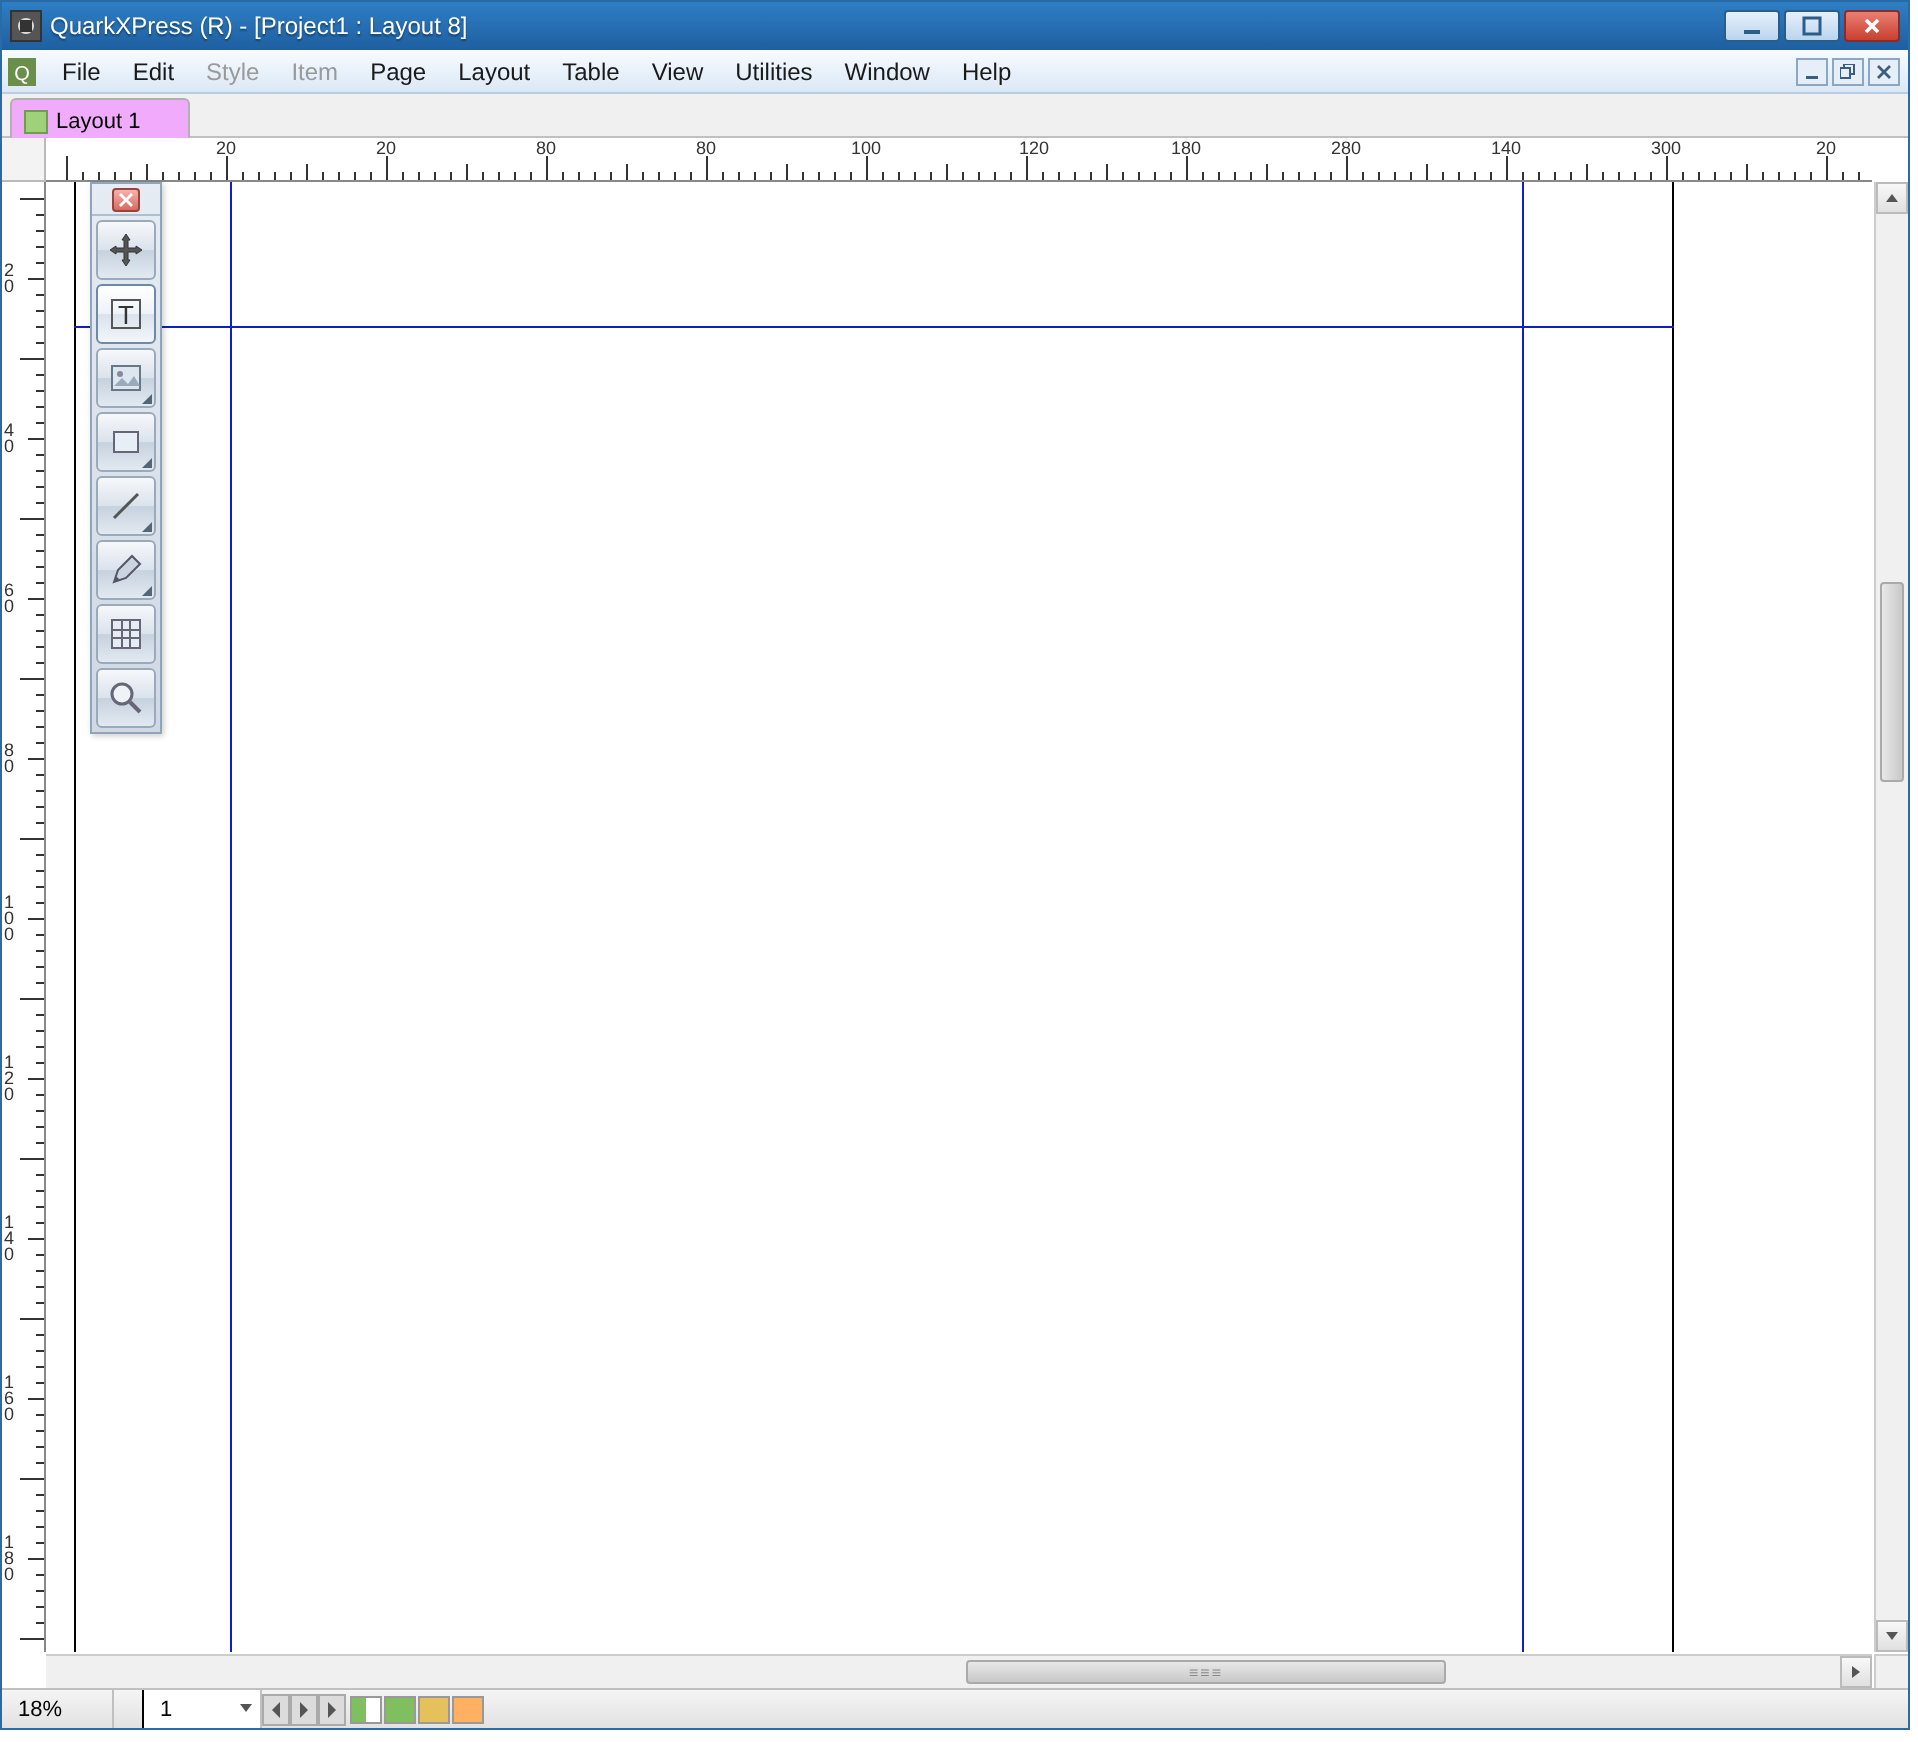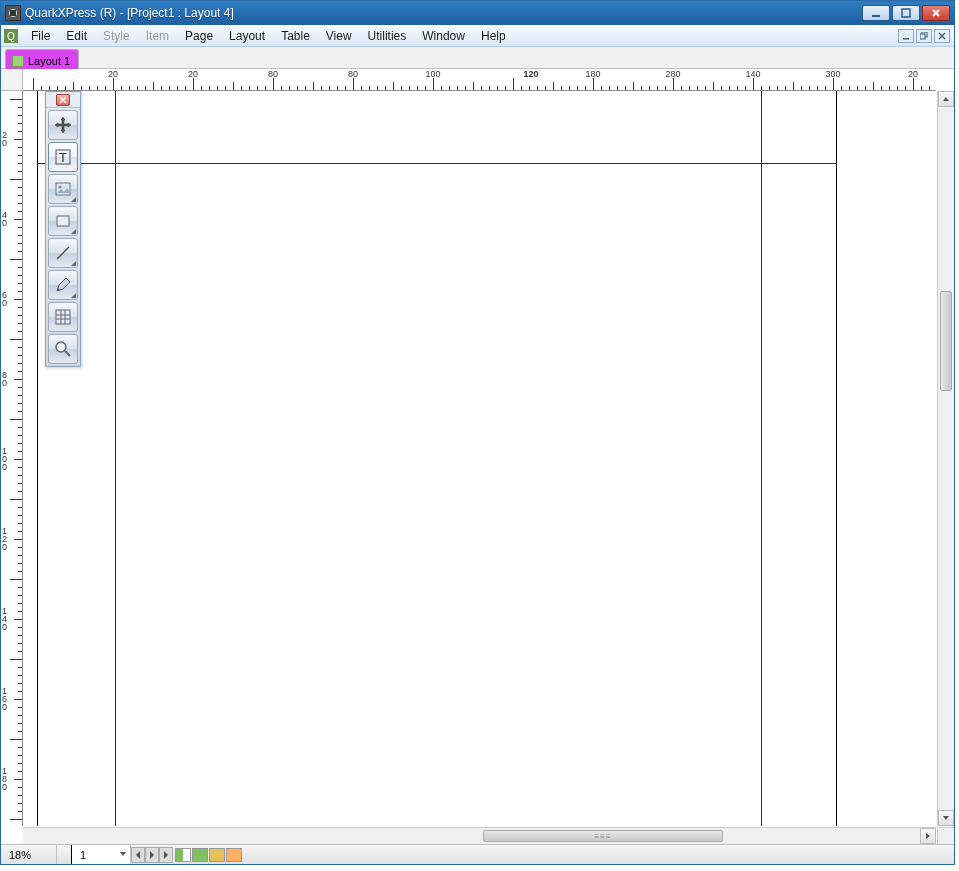--- a/index.html
+++ b/index.html
@@ -21,21 +21,21 @@
 .menubar { height:22px; background:linear-gradient(to bottom,#f7fbff,#dbe8f6); border-bottom:1px solid #b6cde3; display:flex; align-items:center; padding:0 2px; font-size:12px; gap:0;}
 .menubar .app-icon{ width:16px; height:16px; margin-right:4px; display:inline-flex; align-items:center; justify-content:center;}
 .menu-item{ padding:2px 8px; color:#1a1a1a; cursor:default;}
 .menu-item.disabled{ color:#9a9a9a; }
 .mdi-btns{ margin-left:auto; display:flex; gap:2px; padding-right:2px;}
 .mdi-btn{ width:16px; height:14px; border:1px solid #8aa7c4; background:#e6eef7; display:flex; align-items:center; justify-content:center; font-size:9px; color:#3a5d80; cursor:default;}
 .mdi-btn svg{width:8px;height:8px;}
 
 
 .tabstrip{ height:22px; background:#f0f0f0; border-bottom:1px solid #c0c0c0; display:flex; align-items:flex-end; padding-left:4px;}
-.tab{ height:20px; background:#d946ef; border:1px solid #b0b0b0; border-bottom:none; border-radius:3px 3px 0 0; padding:2px 8px 0 6px; font-size:11px; display:flex; align-items:center; gap:4px; position:relative; top:1px;}
+.tab{ height:20px; background:#f0abfc; border:1px solid #b0b0b0; border-bottom:none; border-radius:3px 3px 0 0; padding:2px 24px 0 6px; font-size:11px; display:flex; align-items:center; gap:4px; position:relative; top:1px;}
 .tab .tab-icon{ width:12px; height:12px; background:#9fd07a; border:1px solid #6fa049;}
 
 
 .workspace{ position:absolute; top:68px; left:0; right:0; bottom:20px; background:#fff; }
 
 
 .ruler-corner{ position:absolute; top:0; left:0; width:22px; height:22px; background:#f3f3f3; border-right:1px solid #bbb; border-bottom:1px solid #bbb;}
 .ruler-h{ position:absolute; top:0; left:22px; right:18px; height:22px; background:#fff; border-bottom:1px solid #888; overflow:hidden;}
 .ruler-v{ position:absolute; top:22px; left:0; width:22px; bottom:18px; background:#fff; border-right:1px solid #888; overflow:hidden;}
 .ruler-h .tick, .ruler-v .tick{ position:absolute; background:#333;}
@@ -99,21 +99,21 @@
 
 <div class="window-chrome">
 
   <div class="titlebar">
     <span class="icon">
       <svg viewBox="0 0 10 10">
           <circle cx="5" cy="5" r="4" fill="#ddd"></circle>
           <rect x="2" y="2" width="6" height="6" fill="#333"></rect>
         </svg>
     </span>
-    <span class="title">QuarkXPress (R) - [Project1 : Layout 4]</span>
+    <span class="title">QuarkXPress (R) - [Project1 : Layout 8]</span>
     <div class="win-btns">
       <div class="win-btn">
           <svg viewBox="0 0 10 10">
             <rect x="1" y="7" width="8" height="2" fill="#2b5d8b"></rect>
           </svg>
         </div>
       <div class="win-btn">
           <svg viewBox="0 0 10 10">
             <rect x="1" y="1" width="8" height="8" fill="none" stroke="#2b5d8b" stroke-width="1.5"></rect>
           </svg>
@@ -275,21 +275,21 @@
         <div class="tick" style="left: 874px; bottom: 0px; width: 1px; height: 4px;"></div>
         <div class="tick" style="left: 882px; bottom: 0px; width: 1px; height: 4px;"></div>
         <div class="tick" style="left: 890px; bottom: 0px; width: 1px; height: 12px;"></div>
         <div class="tick" style="left: 898px; bottom: 0px; width: 1px; height: 4px;"></div>
         <div class="tick" style="left: 906px; bottom: 0px; width: 1px; height: 4px;"></div>
         <div class="label" style="left: 90px;">20</div>
         <div class="label" style="left: 170px;">20</div>
         <div class="label" style="left: 250px;">80</div>
         <div class="label" style="left: 330px;">80</div>
         <div class="label" style="left: 410px;">100</div>
-        <div class="label" style="left: 508px; font-weight: bold;">120</div>
+        <div class="label" style="left: 494px;">120</div>
         <div class="label" style="left: 570px;">180</div>
         <div class="label" style="left: 650px;">280</div>
         <div class="label" style="left: 730px;">140</div>
         <div class="label" style="left: 810px;">300</div>
         <div class="label" style="left: 890px;">20</div>
       </div>
     <div class="ruler-v" id="ruler-v">
         <div class="tick" style="top: 8px; right: 0px; height: 1px; width: 12px;"></div>
         <div class="tick" style="top: 16px; right: 0px; height: 1px; width: 4px;"></div>
         <div class="tick" style="top: 24px; right: 0px; height: 1px; width: 4px;"></div>

